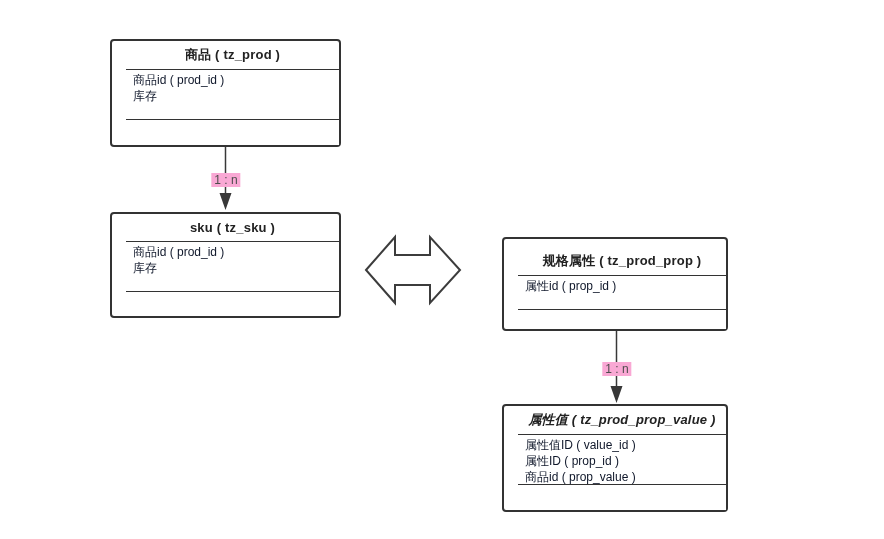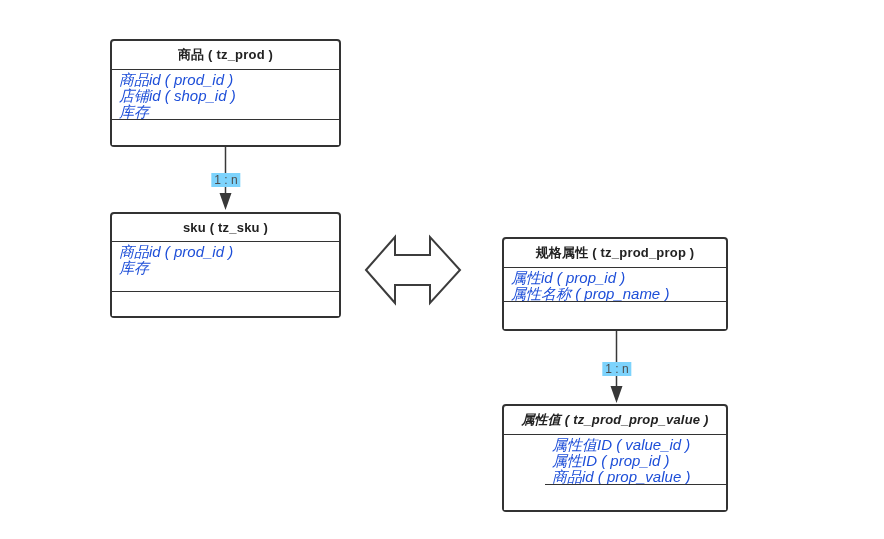--- a/index.html
+++ b/index.html
@@ -22,68 +22,68 @@
     pointer-events: none;
   }
   .table {
     position: absolute;
     box-sizing: border-box;
     background: #ffffff;
     border: 2px solid #333333;
     border-radius: 4px;
     display: flex;
     flex-direction: column;
+    padding-left: 14px;
   }
   .t-title {
     display: flex;
     align-items: center;
     justify-content: center;
     font-weight: bold;
     font-size: 13px;
     color: #222222;
     border-bottom: 1px solid #333333;
     flex: 0 0 auto;
     letter-spacing: 0.2px;
   }
   .t-fields {
     box-sizing: border-box;
     padding: 2px 4px 0 7px;
-    font-size: 15px;
+    font-size: 12px;
     line-height: 16px;
-    color: #1d4ed8;
+    color: #0f172a;
     border-bottom: 1px solid #333333;
     flex: 0 0 auto;
     overflow: hidden;
-    font-style: italic;
   }
   .t-empty {
     flex: 1 1 auto;
     background: #ffffff;
   }
   
   #table-tz-prod            { left: 110px; top: 39px;  width: 231px; height: 108px; }
   #table-tz-prod .t-title   { height: 28px; }
   #table-tz-prod .t-fields  { height: 50px; }
 
   #table-tz-sku             { left: 110px; top: 212px; width: 231px; height: 106px; }
   #table-tz-sku .t-title    { height: 27px; }
   #table-tz-sku .t-fields   { height: 50px; }
 
   #table-tz-prod-prop           { left: 502px; top: 237px; width: 226px; height: 94px; }
-  #table-tz-prod-prop .t-title  { height: 28px; }
+  #table-tz-prod-prop .t-title  { height: 28px; margin-top: 8px; }
   #table-tz-prod-prop .t-fields { height: 34px; }
 
   #table-tz-prod-prop-value           { left: 502px; top: 404px; width: 226px; height: 108px; }
   #table-tz-prod-prop-value .t-title  { height: 28px; font-style: italic; }
-  #table-tz-prod-prop-value .t-fields { height: 50px; margin-left: 41px; }
+  #table-tz-prod-prop-value .t-fields { height: 50px; }
 
   .rel-label {
     position: absolute;
     transform: translate(-50%, -50%);
-    background: #7dd3fc;
+    background: #f9a8d4;
     padding: 0 3px;
     font-size: 12px;
     color: #4d4d4d;
     white-space: nowrap;
   }
   #rel-label-1 { left: 226px; top: 180px; }
   #rel-label-2 { left: 617px; top: 369px; }
 </style>
 </head>
 <body>
@@ -98,40 +98,38 @@
     <line x1="616.5" y1="331" x2="616.5" y2="389" stroke="#383838" stroke-width="1.5"></line>
     <polygon points="616.5,403 610.5,386 622.5,386" fill="#383838"></polygon>
 
     <polygon points="366,270 395,237 395,255 430,255 430,237 460,270 430,303 430,285 395,285 395,303" fill="#ffffff" stroke="#3c3c3c" stroke-width="2" stroke-linejoin="miter"></polygon>
   </svg>
 
   <div class="table" id="table-tz-prod">
     <div class="t-title">商品 ( tz_prod )</div>
     <div class="t-fields">
       <div>商品id ( prod_id )</div>
-      <div>店铺id ( shop_id )</div>
       <div>库存</div>
     </div>
     <div class="t-empty"></div>
   </div>
 
   <div class="table" id="table-tz-sku">
     <div class="t-title">sku ( tz_sku )</div>
     <div class="t-fields">
       <div>商品id ( prod_id )</div>
       <div>库存</div>
     </div>
     <div class="t-empty"></div>
   </div>
 
   <div class="table" id="table-tz-prod-prop">
     <div class="t-title">规格属性 ( tz_prod_prop )</div>
     <div class="t-fields">
       <div>属性id ( prop_id )</div>
-      <div>属性名称 ( prop_name )</div>
     </div>
     <div class="t-empty"></div>
   </div>
 
   <div class="table" id="table-tz-prod-prop-value">
     <div class="t-title">属性值 ( tz_prod_prop_value )</div>
     <div class="t-fields">
       <div>属性值ID ( value_id )</div>
       <div>属性ID ( prop_id )</div>
       <div>商品id ( prop_value )</div>

